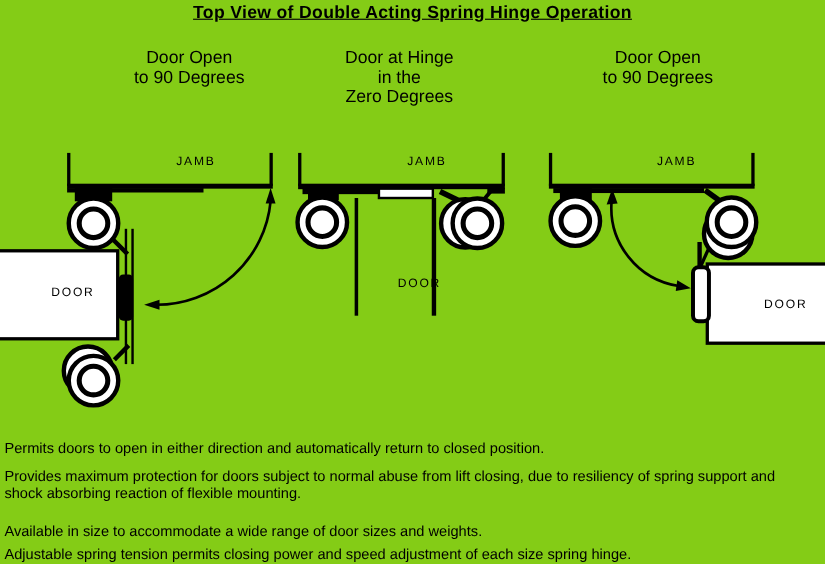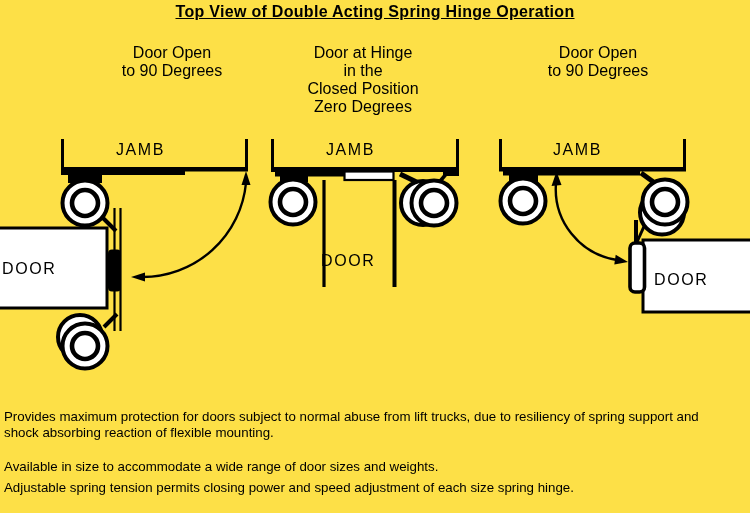--- a/index.html
+++ b/index.html
@@ -1,20 +1,20 @@
 <!DOCTYPE html>
 <html><head>
 <meta charset="utf-8">
 <style>
   html, body { margin: 0; padding: 0; background: #ffffff; }
   .page {
     position: relative;
     width: 750px;
     height: 513px;
-    background: #fde047;
+    background: #84cc16;
     overflow: hidden;
     font-family: "Liberation Sans", sans-serif;
     color: #000000;
   }
   .abs { position: absolute; }
   .title {
     top: 3px; left: 0; width: 750px;
     text-align: center;
     font-size: 16px;
     font-weight: bold;
@@ -24,23 +24,23 @@
   .caption {
     top: 44px;
     font-size: 16px;
     line-height: 18px;
     text-align: center;
   }
   .caption-left   { left: 92px;  width: 160px; }
   .caption-middle { left: 283px; width: 160px; }
   .caption-right  { left: 518px; width: 160px; }
   .part-label {
-    font-size: 16px;
+    font-size: 11px;
     letter-spacing: 1.6px;
-    text-align: left;
+    text-align: right;
   }
   .jamb-left   { left: 116px; width: 80px; top: 141px; }
   .jamb-middle { left: 326px; width: 80px; top: 141px; }
   .jamb-right  { left: 553px; width: 80px; top: 141px; }
   .door-left   { left: 2px;   width: 84px; top: 260px; }
   .door-middle { left: 321px; width: 80px; top: 252px; }
   .door-right  { left: 654px; width: 80px; top: 271px; }
   .notes {
     left: 4px; top: 400px; width: 742px;
     font-size: 13.3px;
@@ -166,40 +166,42 @@
   <div class="abs title">Top View of Double Acting Spring Hinge Operation</div>
 
   <div class="abs caption caption-left">
     <div>Door Open</div>
     <div>to 90 Degrees</div>
   </div>
 
   <div class="abs caption caption-middle">
     <div>Door at Hinge</div>
     <div>in the</div>
-    <div>Closed Position</div>
     <div>Zero Degrees</div>
   </div>
 
   <div class="abs caption caption-right">
     <div>Door Open</div>
     <div>to 90 Degrees</div>
   </div>
 
   <div class="abs part-label jamb-left">JAMB</div>
   <div class="abs part-label jamb-middle">JAMB</div>
   <div class="abs part-label jamb-right">JAMB</div>
 
   <div class="abs part-label door-left">DOOR</div>
   <div class="abs part-label door-middle">DOOR</div>
   <div class="abs part-label door-right">DOOR</div>
 
   <div class="abs notes">
+    <div class="para-0">
+      <div class="note-line">Permits doors to open in either direction and automatically return to closed position.</div>
+    </div>
     <div class="para-1">
-      <div class="note-line">Provides maximum protection for doors subject to normal abuse from lift trucks, due to resiliency of spring support and</div>
+      <div class="note-line">Provides maximum protection for doors subject to normal abuse from lift closing, due to resiliency of spring support and</div>
       <div class="note-line">shock absorbing reaction of flexible mounting.</div>
     </div>
     <div class="para-2">
       <div class="note-line">Available in size to accommodate a wide range of door sizes and weights.</div>
     </div>
     <div class="para-3">
       <div class="note-line">Adjustable spring tension permits closing power and speed adjustment of each size spring hinge.</div>
     </div>
   </div>
 

